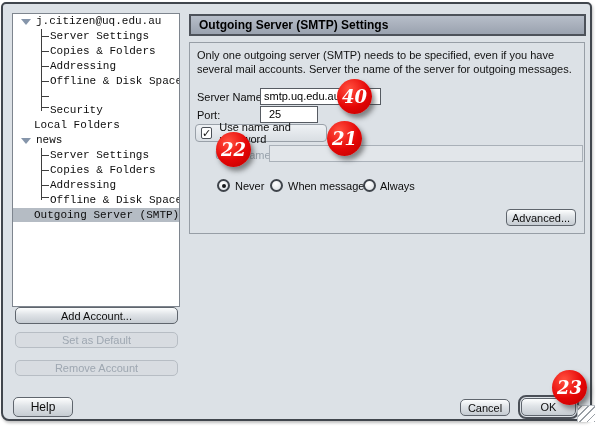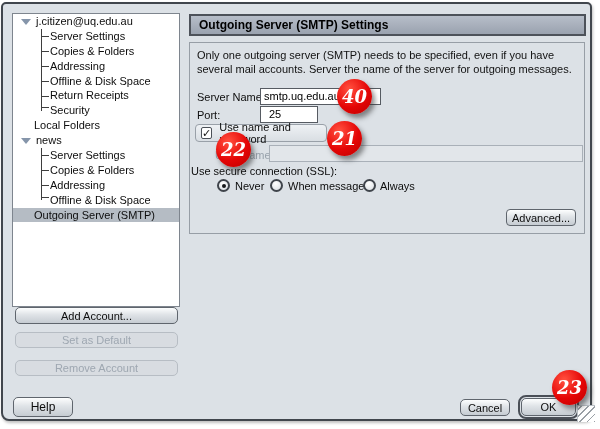--- a/index.html
+++ b/index.html
@@ -13,21 +13,21 @@
     position:absolute;left:1px;top:2px;width:587px;height:415px;
     background:#dce1e6;border:2px solid #41464d;border-radius:5px 5px 8px 8px;
     box-shadow:1px 2px 3px rgba(0,0,0,.25);
   }
   
   .treebox{
     position:absolute;left:9px;top:9px;width:166px;height:292px;
     background:#fff;border:1px solid #7e858e;overflow:hidden;
   }
   .trow{position:relative;height:14.9px;line-height:14.9px;font-size:11px;white-space:nowrap;cursor:default;}
-  .trow .tlabel{position:absolute;top:0;}
+  .trow .tlabel{position:absolute;top:0;font-family:Liberation Mono, monospace;}
   .trow.root .tlabel{left:23px;}
   .trow.top  .tlabel{left:21px;}
   .trow.child .tlabel{left:37px;}
   .trow.selected{background:#b5bcc4;}
   .twisty{
     position:absolute;left:8px;top:5px;width:0;height:0;
     border-left:5px solid transparent;border-right:5px solid transparent;
     border-top:6px solid #8595aa;
   }
   .tline{position:absolute;left:28px;top:0;height:100%;width:8px;border-left:1px solid #3e3e3e;}
@@ -130,21 +130,20 @@
       <div class="trow child">
         <span class="tline"></span>
         <span class="tlabel">Addressing</span>
       </div>
       <div class="trow child">
         <span class="tline"></span>
         <span class="tlabel">Offline &amp; Disk Space</span>
       </div>
       <div class="trow child">
         <span class="tline"></span>
-        <span class="tlabel">Return Receipts</span>
       </div>
       <div class="trow child last">
         <span class="tline"></span>
         <span class="tlabel">Security</span>
       </div>
       <div class="trow top">
         <span class="tlabel">Local Folders</span>
       </div>
       <div class="trow root">
         <span class="twisty"></span>
@@ -190,21 +189,20 @@
     <div class="tfield" style="left:257px;top:102px;width:58px;padding-left:8px;">25</div>
 
     <div class="cbgroup">
       <span class="cbox">✓</span>
       <span class="cblabel">Use name and password</span>
     </div>
 
     <span class="flabel dim" style="left:212px;top:145px;">User Name:</span>
     <div class="tfield dis" style="left:266px;top:141px;width:314px;"></div>
 
-    <span class="flabel" style="left:188px;top:161px;">Use secure connection (SSL):</span>
 
     <span class="radio sel" style="left:214px;top:175px;">
         <span class="dot"></span>
       </span>
     <span class="rlabel" style="left:232px;top:176px;">Never</span>
 
     <span class="radio" style="left:267px;top:175px;"></span>
     <span class="rlabel" style="left:285px;top:176px;">When messages</span>
 
     <span class="radio" style="left:360px;top:175px;"></span>

